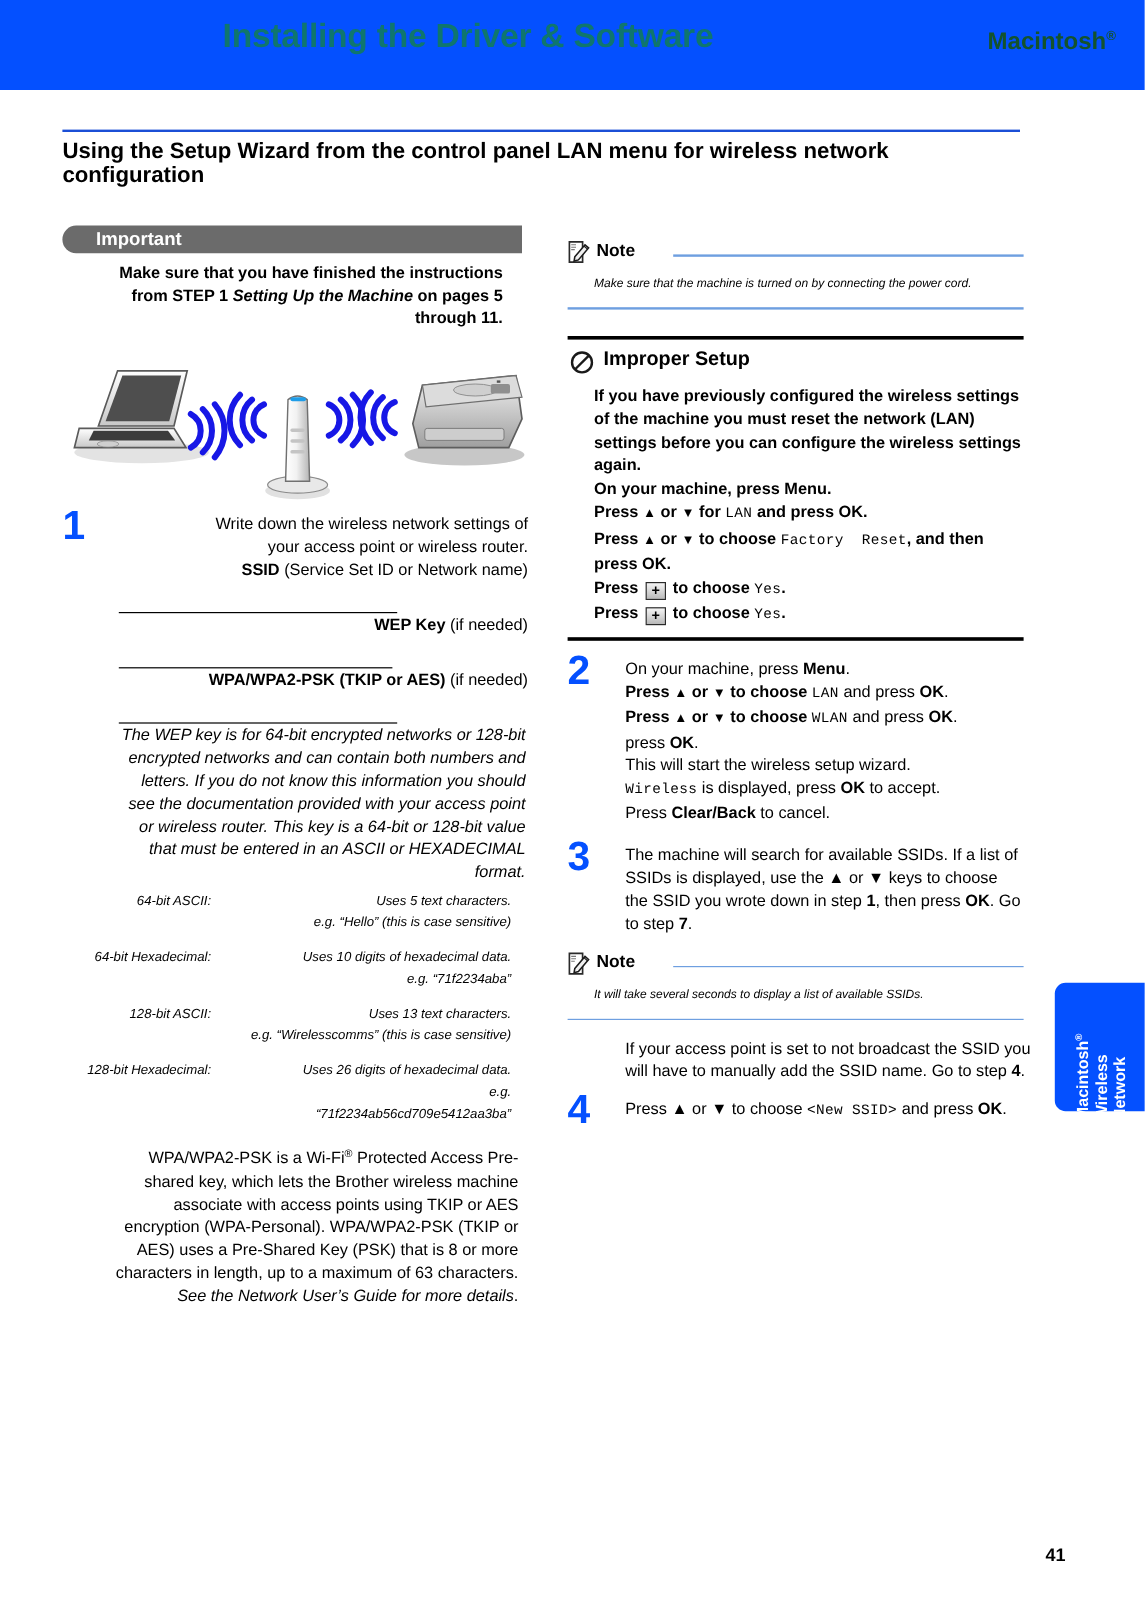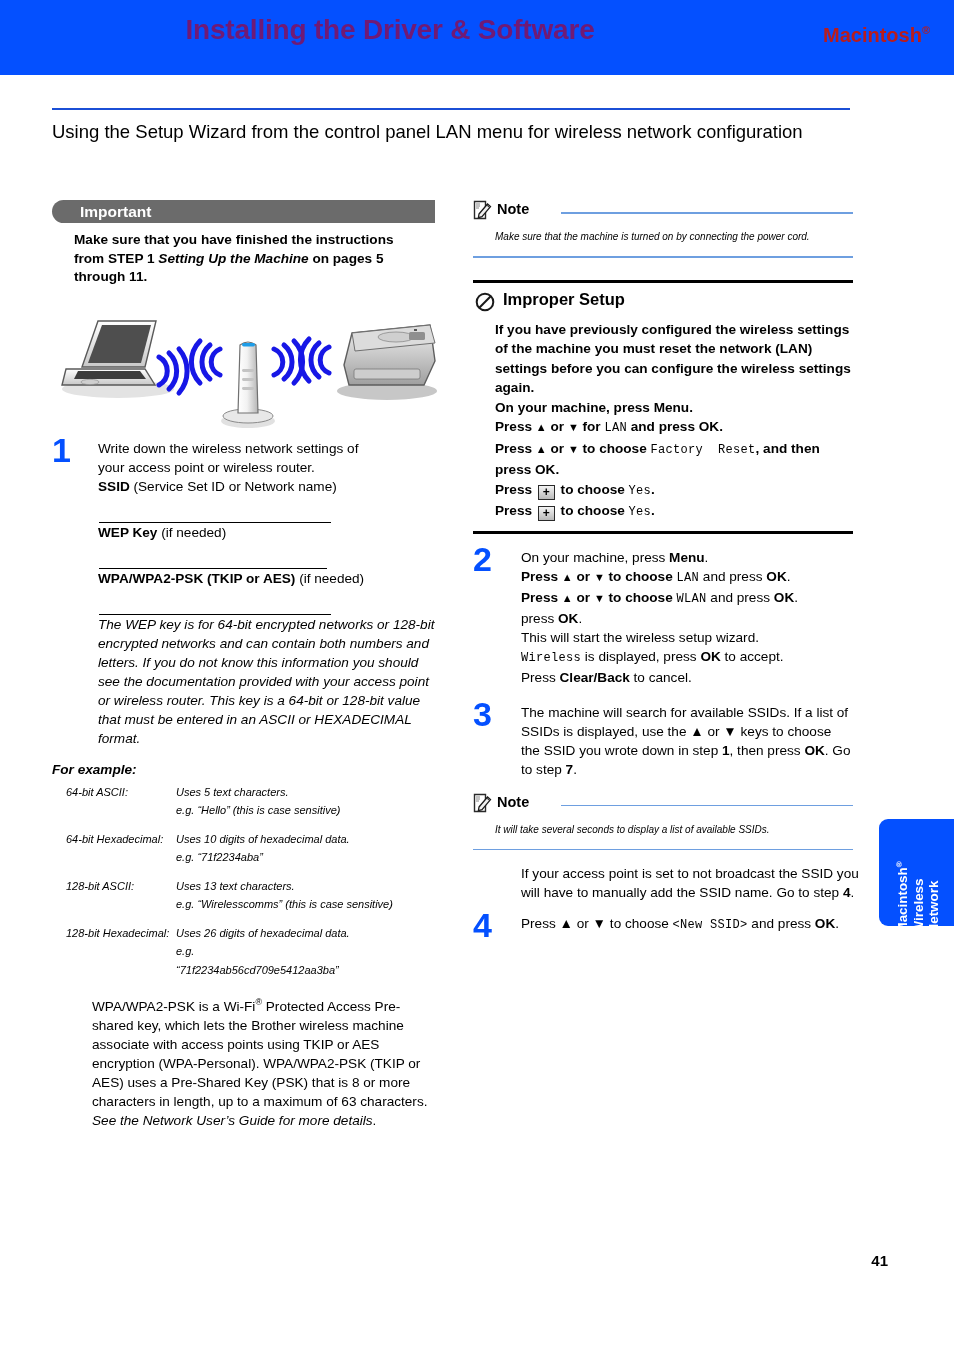--- a/index.html
+++ b/index.html
@@ -13,39 +13,39 @@
   }
 
   
   .header-bar{
     position:absolute;left:0;top:0;width:954px;height:75px;
     background:#0450FF;
   }
   .header-title{
     position:absolute;left:0;top:14px;width:780px;
     text-align:center;
-    color:#701a75;font-size:28px;font-weight:bold;letter-spacing:-0.2px;
+    color:#0f766e;font-size:28px;font-weight:bold;letter-spacing:-0.2px;
   }
   .header-platform{
     position:absolute;right:24px;top:24px;
-    color:#b91c1c;font-size:20px;font-weight:bold;
+    color:#14532d;font-size:20px;font-weight:bold;
   }
   .header-platform sup{font-size:11px;vertical-align:super;}
 
   
   .sec-rule{
     position:absolute;left:52px;top:108px;width:798px;height:2px;background:#1b4fd6;
   }
   .sec-title{
     position:absolute;left:52px;top:116px;width:800px;
-    font-size:18.5px;font-weight:normal;line-height:32px;
-  }
-
-  
-  .col-left{position:absolute;left:52px;top:200px;width:388px;}
+    font-size:18.5px;font-weight:bold;line-height:20px;
+  }
+
+  
+  .col-left{position:absolute;left:52px;top:188px;width:388px;text-align:right;}
   .col-right{position:absolute;left:473px;top:200px;width:380px;}
 
   
   .important-bar{
     width:383px;height:23px;
     background:#6b6b6b;
     border-radius:12px 0 0 12px;
     color:#fff;font-size:15.5px;font-weight:bold;
     display:flex;align-items:center;
     padding-left:28px;box-sizing:border-box;
@@ -124,21 +124,21 @@
   }
   .side-tab .txt{
     position:absolute;left:-16px;top:36px;width:107px;
     transform:rotate(-90deg);
     color:#fff;font-size:13.4px;font-weight:bold;line-height:15.5px;
     text-align:left;
   }
   .side-tab sup{font-size:8px;vertical-align:super;}
 
   .pagenum{
-    position:absolute;right:66px;top:1252px;
+    position:absolute;right:66px;top:1288px;
     font-size:15px;font-weight:bold;
   }
 </style>
 </head>
 <body>
 
 <div class="header-bar"></div>
 <div class="header-title">Installing the Driver &amp; Software</div>
 <div class="header-platform"><span>Macintosh</span><sup>®</sup></div>
 
@@ -239,21 +239,20 @@
       <div class="lbl"><b>WEP Key</b><span class="norm"> (if needed)</span></div>
 
       <div class="wline w2"></div>
       <div class="lbl"><b>WPA/WPA2-PSK (TKIP or AES)</b><span class="norm"> (if needed)</span></div>
 
       <div class="wline"></div>
       <div class="note-italic">The WEP key is for 64-bit encrypted networks or 128-bit encrypted networks and can contain both numbers and letters. If you do not know this information you should see the documentation provided with your access point or wireless router. This key is a 64-bit or 128-bit value that must be entered in an ASCII or HEXADECIMAL format.</div>
     </div>
   </div>
 
-  <div class="forexample">For example:</div>
 
   <table class="examples">
     <tbody>
         <tr>
       <td class="k">64-bit ASCII:</td>
       <td class="v">
         <div>Uses 5 text characters.</div>
         <div>e.g. “Hello” (this is case sensitive)</div>
       </td>
     </tr>

